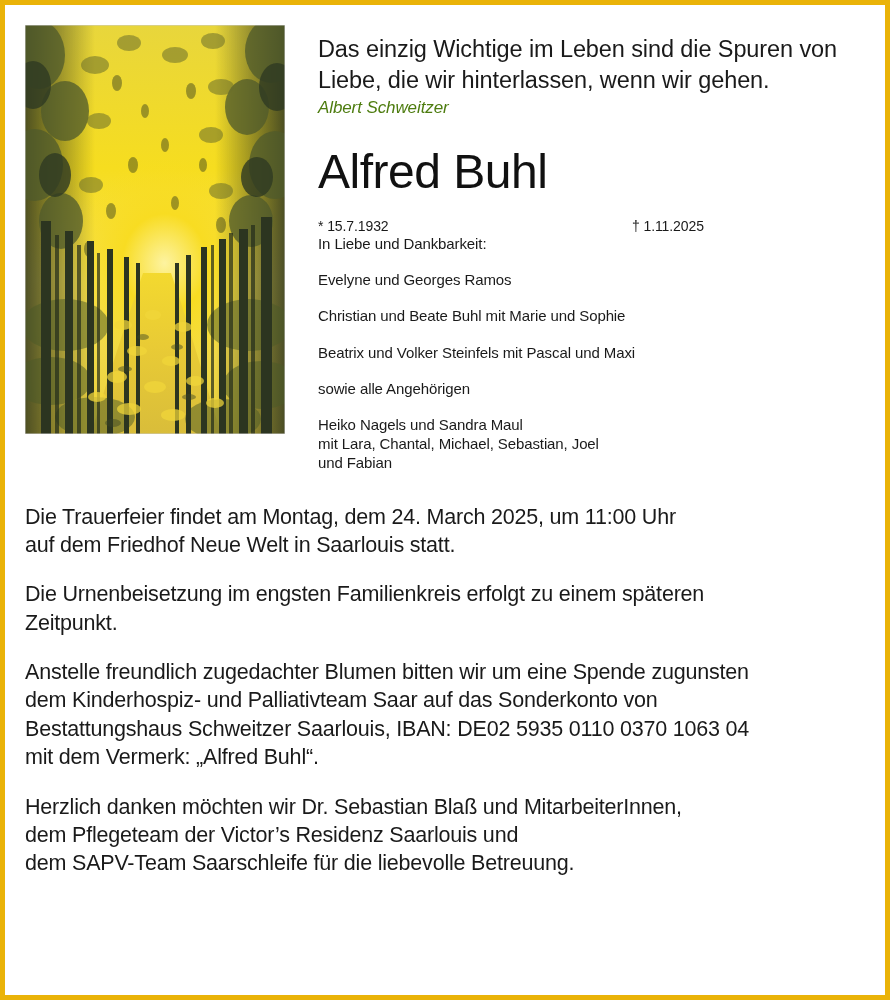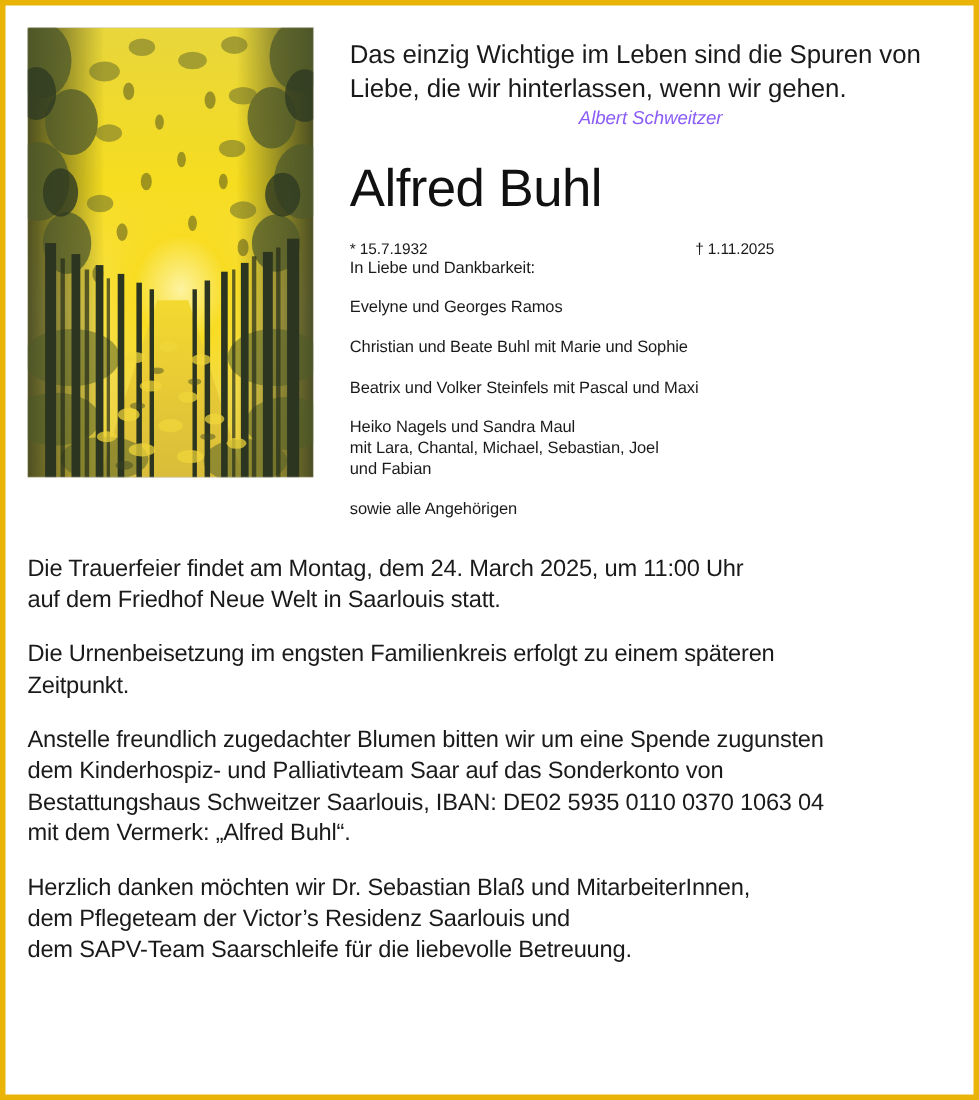--- a/index.html
+++ b/index.html
@@ -53,24 +53,23 @@
 
   .quote {
     font-size: 23.5px;
     line-height: 1.32;
     color: #1a1a1a;
     letter-spacing: -0.1px;
   }
   .quote-author {
     font-size: 17px;
     font-style: italic;
-    color: #8b5cf6;
+    color: #4d7c0f;
     margin-top: 2px;
     letter-spacing: -0.1px;
-    text-align: center;
   }
 
   .name {
     font-size: 48px;
     line-height: 1;
     font-weight: 400;
     letter-spacing: -0.5px;
     margin-top: 30px;
     color: #111111;
     white-space: nowrap;
@@ -270,24 +269,24 @@
         <div class="dates">
           <span class="date-born">* 15.7.1932</span>
           <span class="date-died">† 1.11.2025</span>
         </div>
 
         <div class="family">
           <div class="family-line">In Liebe und Dankbarkeit:</div>
           <div class="family-line">Evelyne und Georges Ramos</div>
           <div class="family-line">Christian und Beate Buhl mit Marie und Sophie</div>
           <div class="family-line">Beatrix und Volker Steinfels mit Pascal und Maxi</div>
+          <div class="family-line">sowie alle Angehörigen</div>
           <div class="family-line">Heiko Nagels und Sandra Maul
 mit Lara, Chantal, Michael, Sebastian, Joel
 und Fabian</div>
-          <div class="family-line">sowie alle Angehörigen</div>
         </div>
 
       </div>
     </div>
 
     <div class="bottom">
       <div class="para">Die Trauerfeier findet am Montag, dem 24. March 2025, um 11:00 Uhr
 auf dem Friedhof Neue Welt in Saarlouis statt.</div>
       <div class="para">Die Urnenbeisetzung im engsten Familienkreis erfolgt zu einem späteren
 Zeitpunkt.</div>

